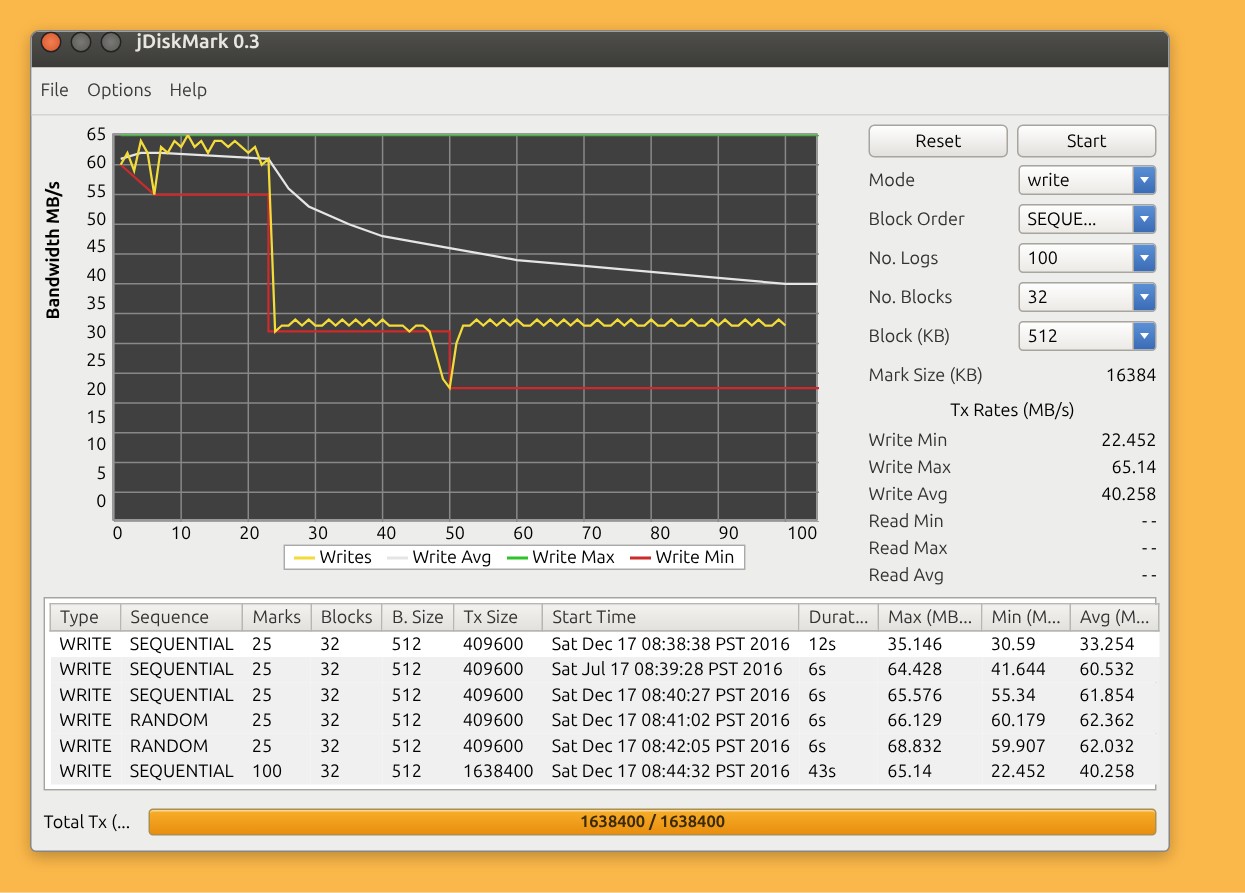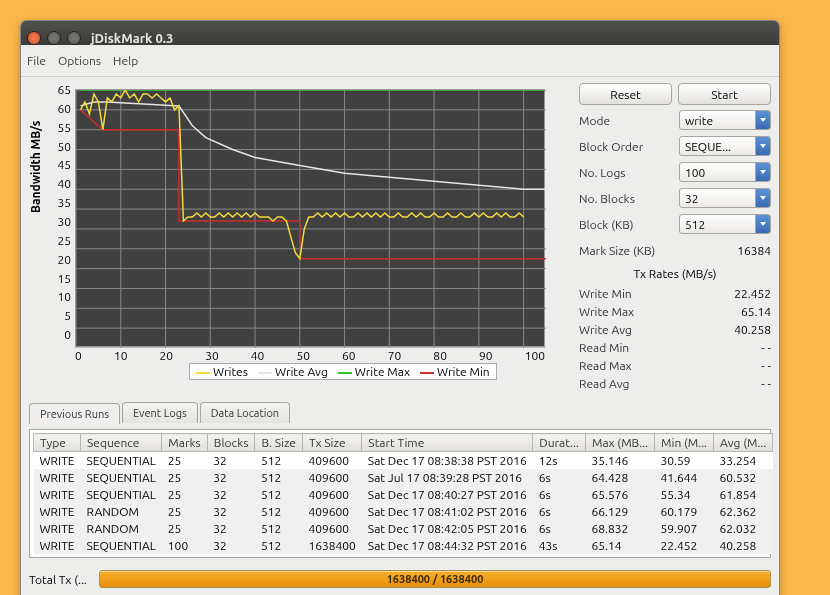--- a/index.html
+++ b/index.html
@@ -1,18 +1,18 @@
 <!DOCTYPE html>
 <html><head>
 <meta charset="utf-8">
 <style>
 * { box-sizing: border-box; margin: 0; padding: 0; font-family: "Ubuntu", "Liberation Sans", Arial, sans-serif; font-size: 12px; }
 body { background: #fbb84a; padding: 20px; }
 .window { width: 760px; background: #ededec; border: 1px solid #868686; border-radius: 6px 6px 4px 4px; box-shadow: 0 3px 10px rgba(0,0,0,0.25); overflow: hidden; }
-.titlebar { height: 24px; background: linear-gradient(#4f4f4b,#3c3b37); display: flex; align-items: flex-end; padding: 0 6px; gap: 6px; }
+.titlebar { height: 24px; background: linear-gradient(#4f4f4b,#3c3b37); display: flex; align-items: flex-start; padding: 0 6px; gap: 6px; }
 .tb-btn { width: 14px; height: 14px; border-radius: 50%; border: 1px solid #222; }
 .tb-close { background: radial-gradient(#f08050,#d9532e); }
 .tb-min, .tb-max { background: radial-gradient(#7a7977,#5a5955); }
 .titlebar .title { color: #e8e6e0; font-weight: bold; margin-left: 4px; font-size: 13px; }
 .menubar { height: 32px; background: #ededec; display: flex; align-items: center; padding: 0 6px; gap: 12px; border-bottom: 1px solid #d5d3cf; }
 .menubar span { color: #3c3b37; cursor: default; }
 .content { padding: 6px 8px 10px 8px; display: flex; flex-direction: column; gap: 6px; }
 .toprow { display: flex; gap: 10px; }
 .chart-frame { flex: 1; background: #ededec; }
 .chart-box { width: 540px; height: 300px; position: relative; }
@@ -207,25 +207,20 @@
               <span class="val12">- -</span>
             </div>
           <div class="frow">
               <label>Read Avg</label>
               <span class="val12">- -</span>
             </div>
         </div>
       </div>
     </div>
 
-    <div class="tabs">
-      <div class="tab active">Previous Runs</div>
-      <div class="tab">Event Logs</div>
-      <div class="tab">Data Location</div>
-    </div>
     <div class="tablewrap">
       <table>
         <thead>
             <tr id="thead-row">
               <th style="width: 44px;">Type</th>
               <th style="width: 78px;">Sequence</th>
               <th style="width: 40px;">Marks</th>
               <th style="width: 44px;">Blocks</th>
               <th style="width: 46px;">B. Size</th>
               <th style="width: 52px; margin-left: 28px;">Tx Size</th>

